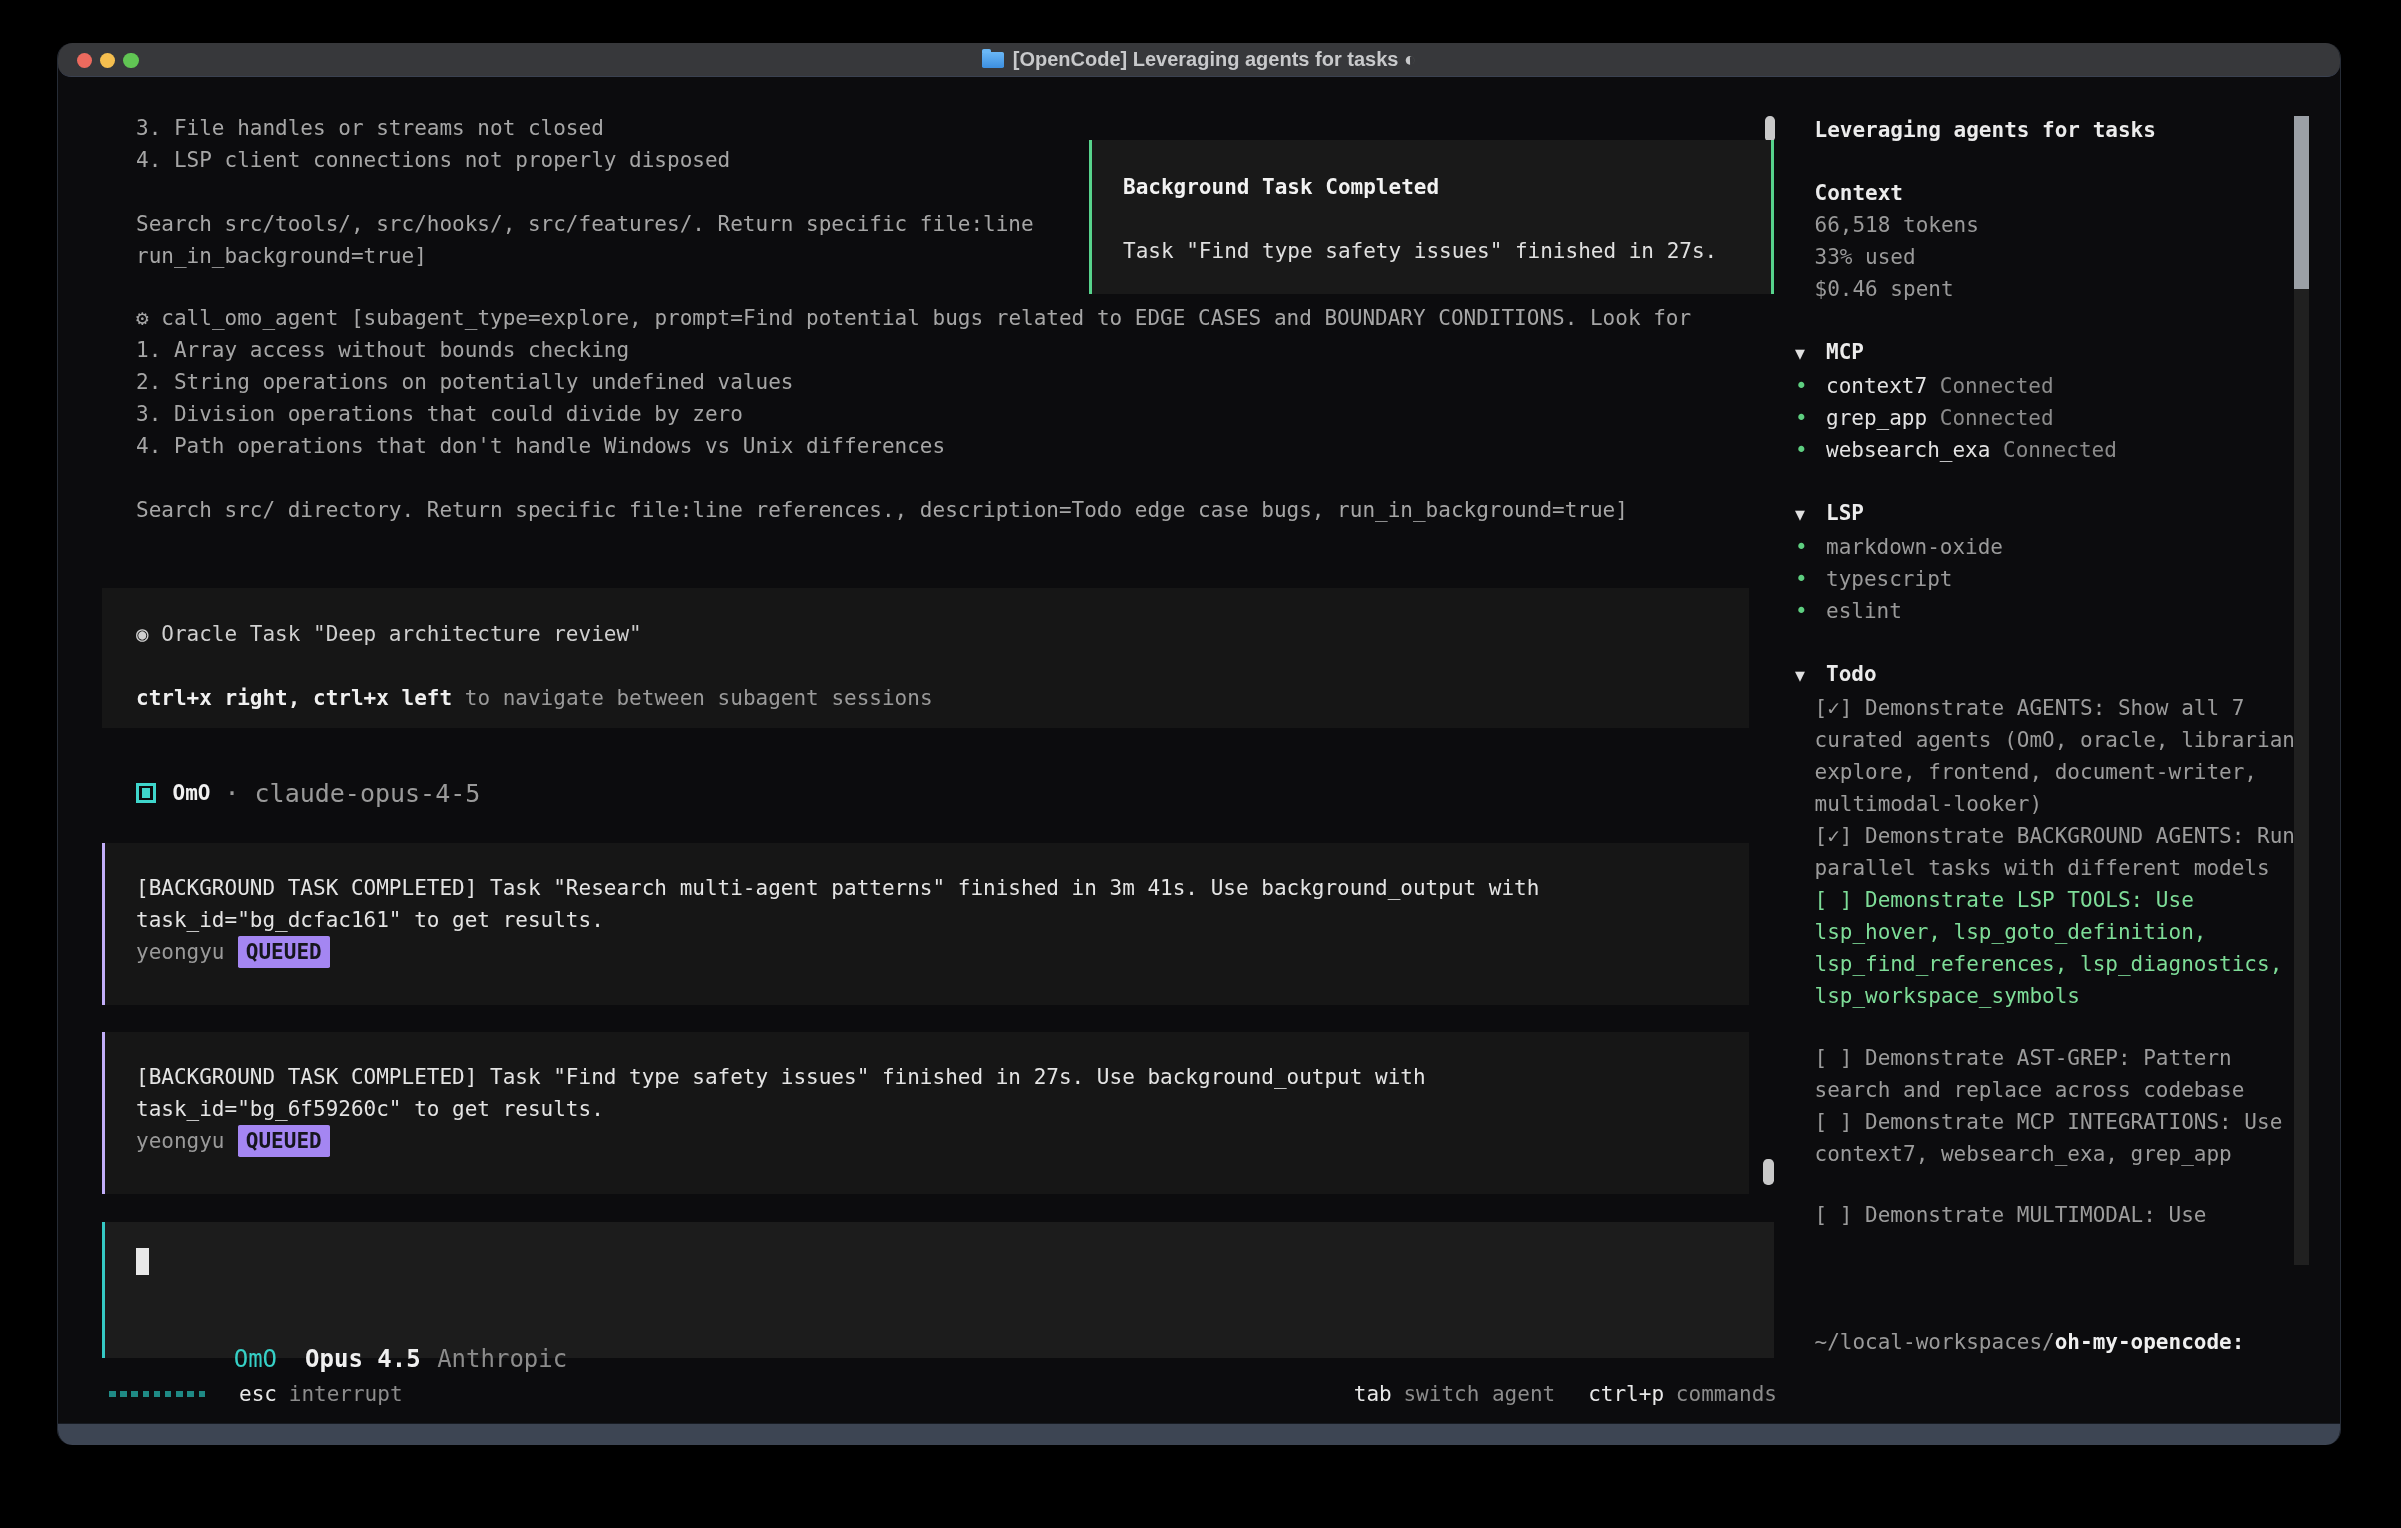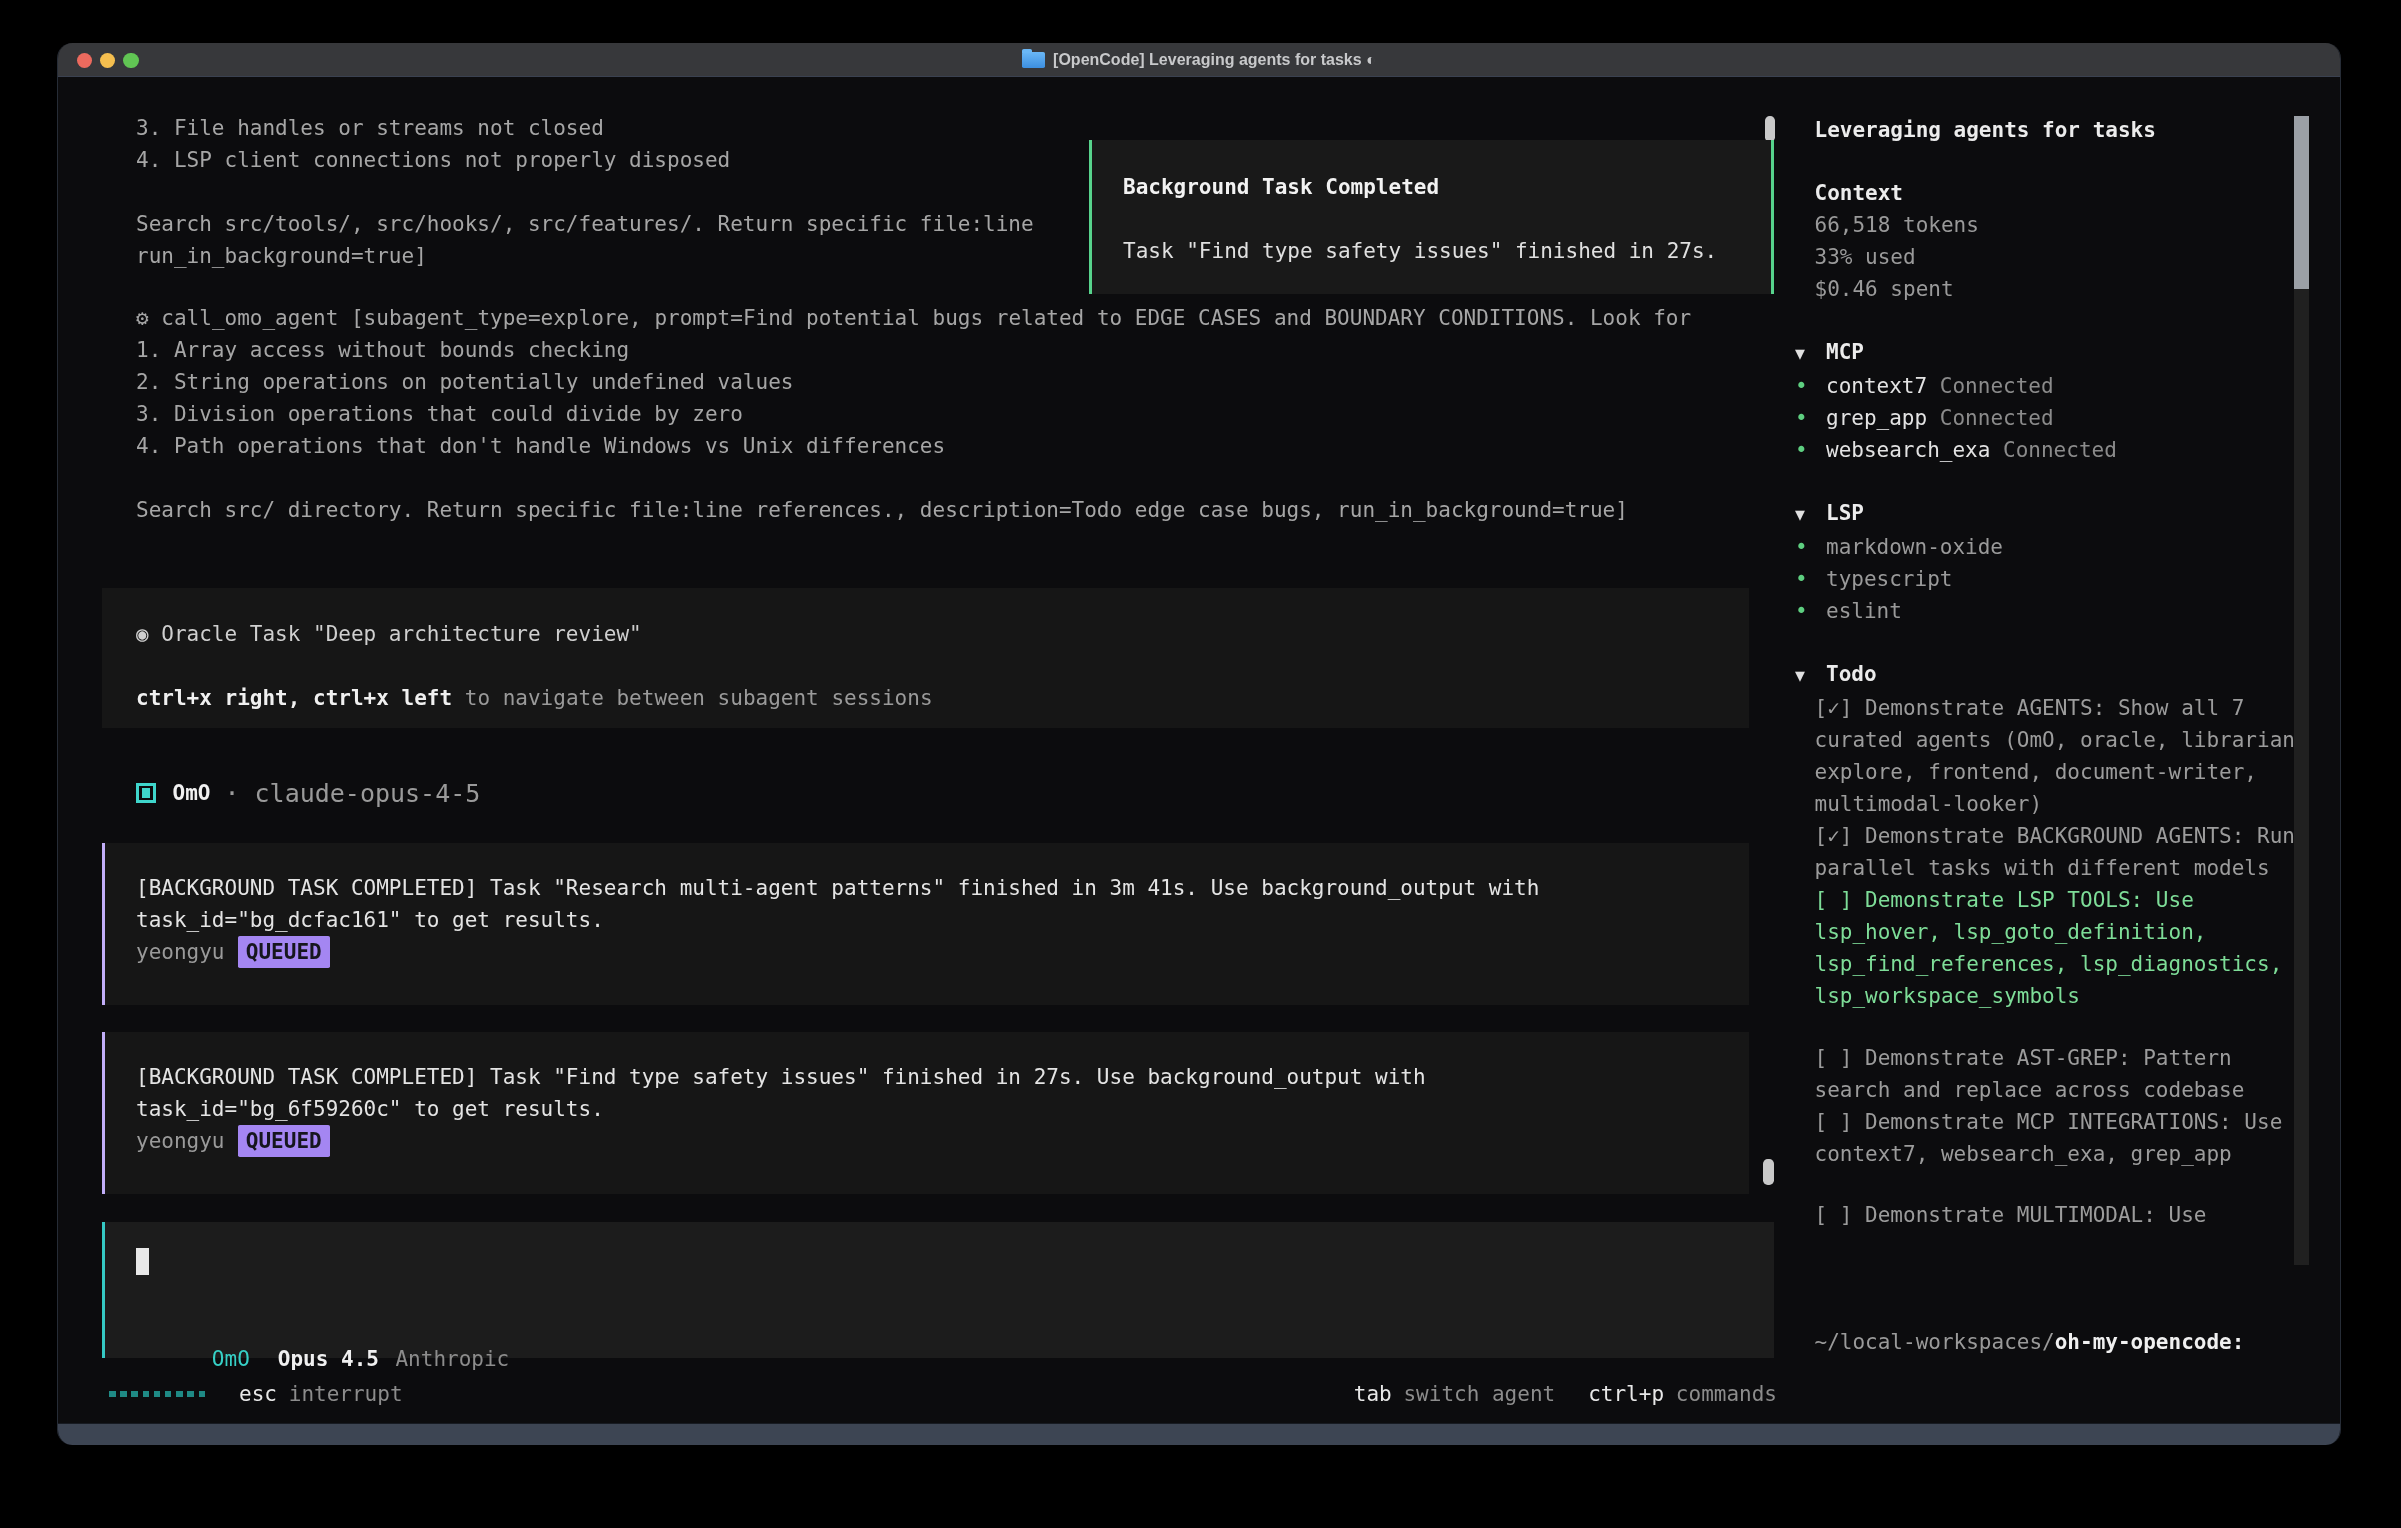--- a/index.html
+++ b/index.html
@@ -10,21 +10,21 @@
   .window{
     position:absolute;left:57px;top:43px;width:2284px;height:1402px;
     background:#0c0c0e;border-radius:15.4px;
     border-left:1.8px solid #262c36;border-right:1.8px solid #262c36;
     box-sizing:border-box;overflow:hidden;
   }
   .titlebar{
     position:absolute;left:0;top:0;width:100%;height:34px;background:#37383b;
     border-bottom:1.8px solid #3a4150;box-sizing:border-box;
     display:flex;align-items:center;justify-content:center;
-    font-family:"Liberation Sans", sans-serif;font-weight:bold;font-size:16px;color:#c8c9cb;
+    font-family:"Liberation Sans", sans-serif;font-weight:bold;font-size:20px;color:#c8c9cb;border-radius:13px;
   }
   .traffic{position:absolute;left:19px;top:9.5px;display:flex;gap:7.7px;}
   .light{width:15.4px;height:15.4px;border-radius:50%;}
   .red{background:#ec6a5e;} .yellow{background:#f5bf4f;} .green{background:#61c554;}
   .folder-icon{display:inline-block;width:22.5px;height:16px;background:linear-gradient(#6ab7f5,#3c8fe0);
     border-radius:1.8px;position:relative;margin-right:8.3px;}
   .folder-icon::before{content:"";position:absolute;left:0;top:-3px;width:9.5px;height:4.7px;
     background:#6ab7f5;border-radius:1.8px 1.8px 0 0;}
 
   
@@ -61,21 +61,21 @@
     border-left:3.5px solid #c2aef8;box-sizing:border-box;}
   .msg .ml{position:absolute;left:31px;font-size:21px;line-height:32px;color:#e4e4e4;white-space:pre;}
   .msg .meta{position:absolute;left:31px;font-size:21px;line-height:32px;color:#9a9a9a;white-space:pre;}
   .badge{display:inline-block;background:#a486f2;color:#16161e;font-weight:bold;
     padding:0 8.3px;border-radius:1.8px;margin-left:13px;}
 
   
   .inputbox{position:absolute;left:44px;top:1179px;width:1672px;height:136px;background:#1c1c1c;
     border-left:3.5px solid #35c9c4;box-sizing:border-box;}
   .cursor{position:absolute;left:31px;top:26px;width:13px;height:27px;background:#e8e8e8;}
-  .inputmeta{position:absolute;left:31px;top:89px;font-size:21px;line-height:32px;white-space:pre;}
+  .inputmeta{position:absolute;left:42px;top:89px;font-size:24px;line-height:32px;white-space:pre;}
   .inputmeta .ia{color:#36d0c6;margin-right:28px;}
   .inputmeta .im{color:#f0f0f0;font-weight:bold;margin-right:16.5px;}
   .inputmeta .ip{color:#8c8c8c;}
 
   
   .statusbar{position:absolute;left:51px;top:1335px;width:1668px;height:32px;
     display:flex;align-items:center;justify-content:space-between;font-size:21px;}
   .sb-left,.sb-right{display:flex;align-items:center;}
   .spinner{display:flex;gap:4.7px;margin-right:34px;}
   .spinner i{width:6.5px;height:6.5px;background:#1f8a85;display:inline-block;}

